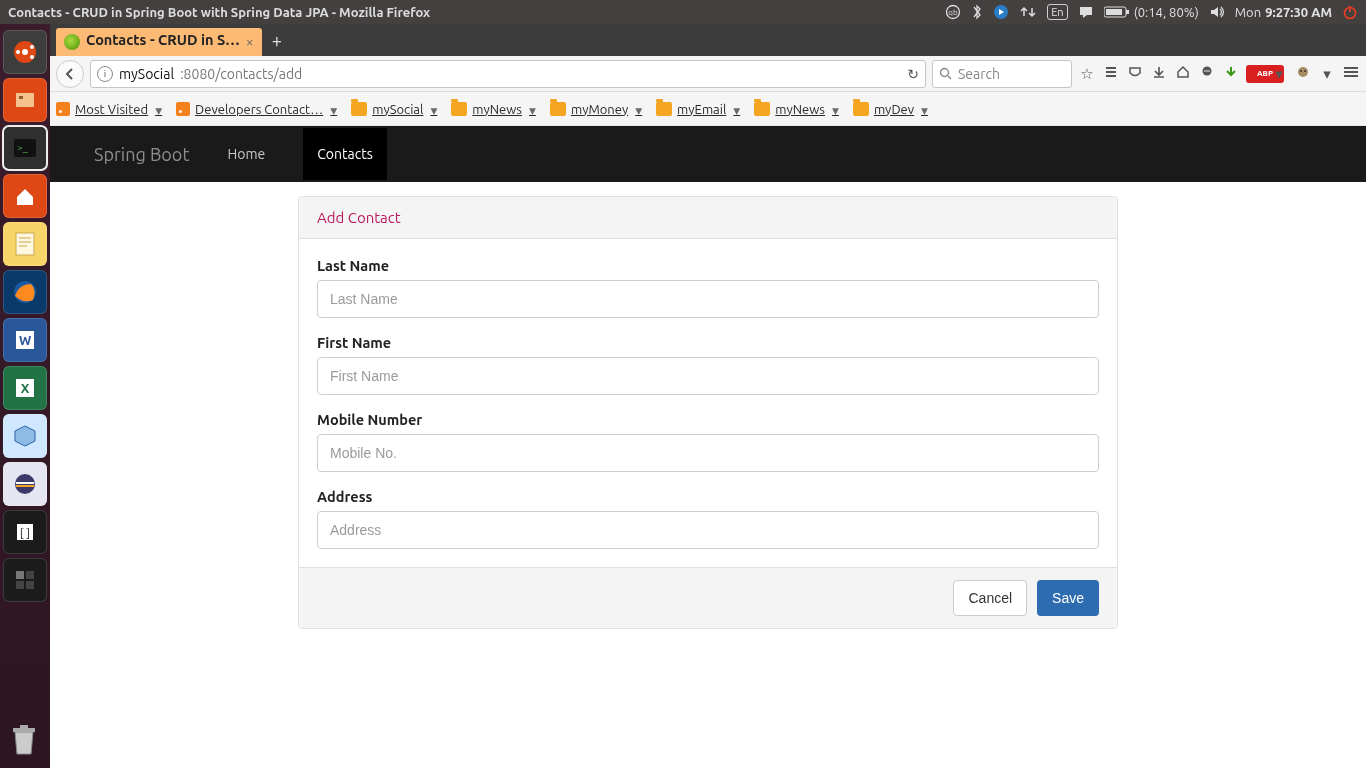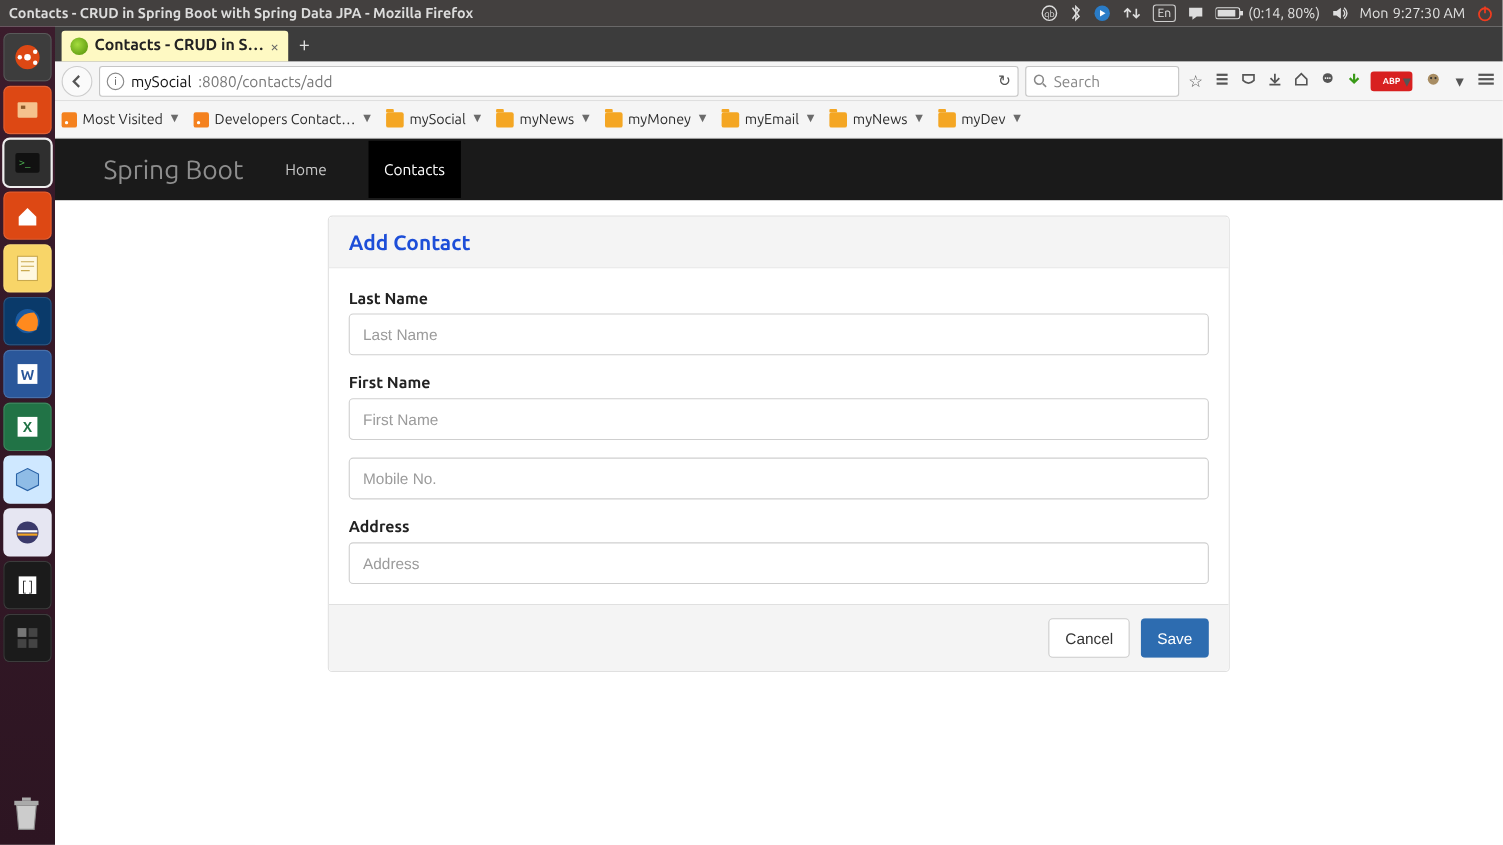--- a/index.html
+++ b/index.html
@@ -29,57 +29,57 @@
 .licon.word   { background:#2a579a; }
 .licon.excel  { background:#217346; }
 .licon.vb     { background:#cfe8ff; }
 .licon.ec     { background:#e6e6f2; }
 .licon.br     { background:#1b1b1b; }
 .licon.ws     { background:#1b1b1b; }
 .trash { width:40px; height:40px; position:absolute; bottom:8px; left:5px; }
 
 
 .tabstrip { position:absolute; left:50px; top:24px; right:0; height:32px; background:#3c3c3c; display:flex; align-items:flex-end; padding:0 6px; }
-.tab { height:28px; background:#fef9c3; color:#222; border-radius:3px 3px 0 0; display:flex; align-items:center; padding:0 8px; gap:6px; font-size:12px; max-width:210px; }
+.tab { height:28px; background:#fdba74; color:#222; border-radius:3px 3px 0 0; display:flex; align-items:center; padding:0 8px; gap:6px; font-size:12px; max-width:210px; }
 .tab .fav { width:16px; height:16px; background:radial-gradient(circle at 40% 40%,#a5dc3e,#4f8d06); border-radius:50%; }
 .tab .lbl { overflow:hidden; white-space:nowrap; text-overflow:ellipsis; flex:1 1 auto; }
 .tab .x { color:#666; font-size:14px; cursor:pointer; }
 .newtab { color:#ddd; margin-left:10px; font-size:18px; align-self:center; cursor:pointer; }
 
 
 .navrow { position:absolute; left:50px; top:56px; right:0; height:36px; background:#f5f5f5; border-bottom:1px solid #ddd; display:flex; align-items:center; padding:0 6px; gap:6px; }
 .navbtn { width:28px; height:28px; border:1px solid #ccc; border-radius:50%; background:#fafafa; display:flex; align-items:center; justify-content:center; color:#555; }
 .urlbox { flex:1 1 auto; height:28px; border:1px solid #c5c5c5; border-radius:3px; background:#fff; display:flex; align-items:center; padding:0 6px; gap:6px; color:#444; position:relative; }
 .urlbox .info { width:16px;height:16px;border:1px solid #888;border-radius:50%;display:flex;align-items:center;justify-content:center;font-size:10px;color:#555; }
 .urlbox .host { color:#111; }
 .urlbox .path { color:#777; }
 .urlbox .reload { margin-left:auto; color:#555; font-size:14px; cursor:pointer; }
 .searchbox { width:140px; height:28px; border:1px solid #c5c5c5; border-radius:3px; background:#fff; display:flex; align-items:center; padding:12px 6px; gap:6px; color:#888; }
 .ticon { width:18px; text-align:center; font-size:15px; color:#555; cursor:pointer; }
 .ticon.green { color:#3a9a17; }
 .abp { width:38px;height:18px;background:#d82020;border-radius:3px;color:#fff;font-size:8px;display:flex;align-items:center;justify-content:center;font-weight:bold; }
 
 
 .bmbar { position:absolute; left:50px; top:92px; right:0; height:34px; background:#f5f5f5; border-bottom:1px solid #e5e5e5; display:flex; align-items:center; padding:0 6px; gap:14px; font-size:13px; color:#2b2b2b; }
-.bm { display:flex; align-items:flex-start; gap:5px; cursor:pointer; }
+.bm { display:flex; align-items:flex-end; gap:5px; cursor:pointer;text-decoration:underline; }
 .bm .fic { width:16px; height:14px; background:#f4a623; border-radius:2px; position:relative; }
 .bm .fic:before { content:""; position:absolute; top:-3px; left:0; width:7px; height:3px; background:#f4a623; border-radius:1px 1px 0 0; }
 .bm .rss { width:14px;height:14px;background:#f4811e;border-radius:2px; position:relative; }
 .bm .rss:after{content:"";position:absolute;left:3px;bottom:3px;width:3px;height:3px;background:#fff;border-radius:50%;}
 .bm .dd { font-size:9px; color:#6b6b6b; margin-left:2px; }
 
 
 .page { position:absolute; left:50px; top:126px; right:0; bottom:0; background:#fff; }
 .navbar { height:56px; background:#1a1a1a; display:flex; align-items:center; padding:0 44px; gap:24px; }
-.brand { color:#8e8e8e; font-size:24px; }
+.brand { color:#8e8e8e; font-size:18px; }
 .navlink { color:#c7c7c7; font-size:14px; padding:18px 14px; cursor:pointer; }
 .navlink.active { color:#fff; background:#000; }
 .container { max-width:820px; margin:14px auto 0; }
 .panel { border:1px solid #e0e0e0; border-radius:4px; background:#fff; }
-.panel-head { background:#f4f4f4; border-bottom:1px solid #e0e0e0; padding:12px 18px; border-radius:4px 4px 0 0; color:#1d4ed8; font-size:19px;font-weight:bold; }
+.panel-head { background:#f4f4f4; border-bottom:1px solid #e0e0e0; padding:12px 18px; border-radius:4px 4px 0 0; color:#be185d; font-size:15px; }
 .panel-body { padding:18px; }
 .panel-foot { background:#f4f4f4; border-top:1px solid #e0e0e0; padding:12px 18px; border-radius:0 0 4px 4px; display:flex; justify-content:flex-end; gap:10px; }
 .form-group { margin-bottom:16px; }
 .form-group:last-child { margin-bottom:0; }
 .lbl { font-weight:bold; font-size:14.5px; color:#222; display:block; margin-bottom:6px; }
 .form-control { width:100%; height:38px; border:1px solid #cfcfcf; border-radius:4px; padding:0 12px; font-size:14px; color:#555; }
 .form-control::placeholder { color:#9b9b9b; }
 .btn { height:36px; padding:0 14px; border-radius:4px; font-size:14px; cursor:pointer; border:1px solid transparent; }
 .btn-default { background:#fff; border-color:#ccc; color:#333; }
 .btn-primary { background:#2d6cb0; color:#fff; }
@@ -129,21 +129,21 @@
       </svg>
       <span>(0:14, 80%)</span>
     </span>
   <span class="ind">
       <svg width="16" height="14">
         <path d="M2 5 H5 L9 2 V12 L5 9 H2 Z" fill="#ddd"></path>
         <path d="M11 4 Q14 7 11 10 M12 2 Q17 7 12 12" fill="none" stroke="#ddd" stroke-width="1.2"></path>
       </svg>
     </span>
   <span class="ind" style="font-weight:normal">Mon</span>
-  <span class="ind" style="font-weight:normal;margin-left:4px">9:27:30 AM</span>
+  <span class="ind" style="font-weight:bold;margin-left:4px">9:27:30 AM</span>
   <span class="ind power">
       <svg width="16" height="16">
         <circle cx="8" cy="9" r="5.5" fill="none" stroke="currentColor" stroke-width="1.6"></circle>
         <line x1="8" y1="2" x2="8" y2="8" stroke="currentColor" stroke-width="1.6"></line>
       </svg>
     </span>
 </div>
 
 <div class="launcher">
   <div class="licon ubuntu">
@@ -356,20 +356,21 @@
       <div class="panel-body">
         <div class="form-group">
           <label class="lbl">Last Name</label>
           <input class="form-control" placeholder="Last Name" style="">
         </div>
         <div class="form-group">
           <label class="lbl">First Name</label>
           <input class="form-control" placeholder="First Name" style="">
         </div>
         <div class="form-group">
+          <label class="lbl">Mobile Number</label>
           <input class="form-control" placeholder="Mobile No." style="">
         </div>
         <div class="form-group">
           <label class="lbl">Address</label>
           <input class="form-control" placeholder="Address" style="">
         </div>
       </div>
       <div class="panel-foot">
         <button class="btn btn-default">Cancel</button>
         <button class="btn btn-primary">Save</button>

